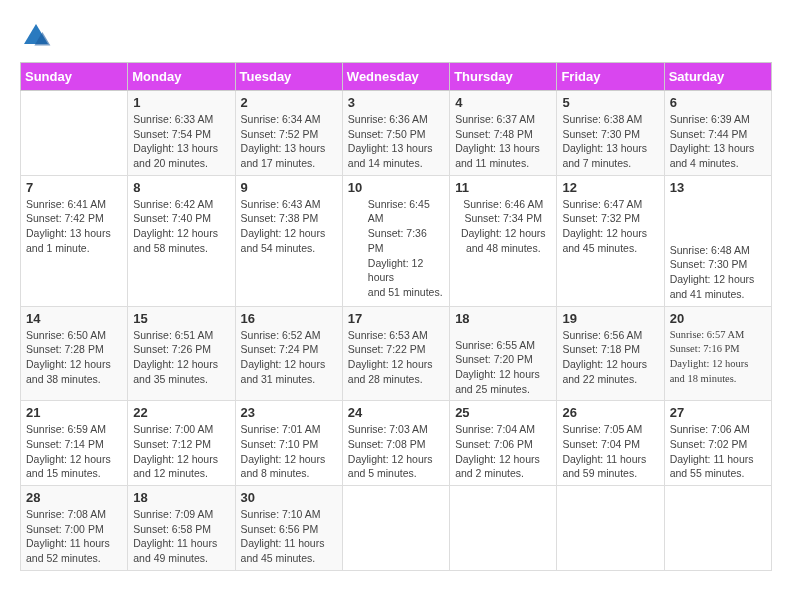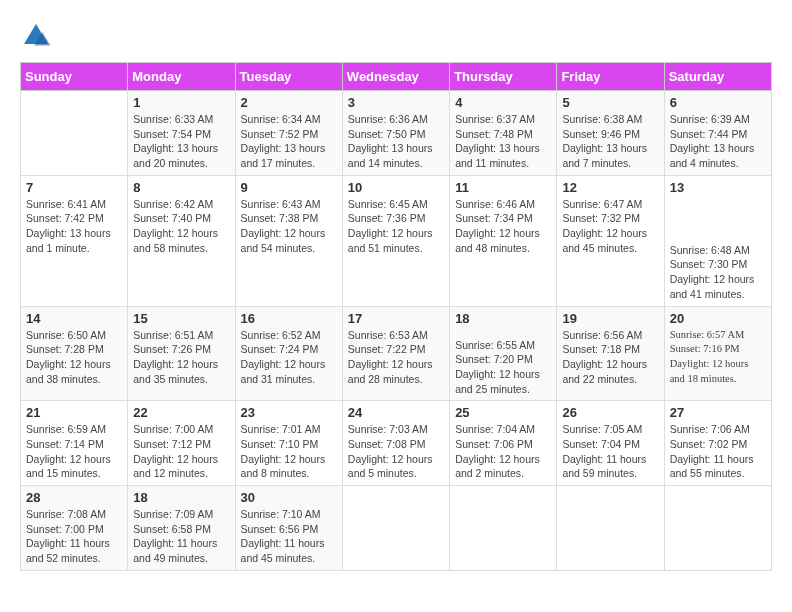--- a/index.html
+++ b/index.html
@@ -151,21 +151,21 @@
         <td>
           <div class="day-number">4</div>
           <div class="day-info" style="white-space: pre-line;">Sunrise: 6:37 AM
 Sunset: 7:48 PM
 Daylight: 13 hours
 and 11 minutes.</div>
         </td>
         <td>
           <div class="day-number">5</div>
           <div class="day-info" style="white-space: pre-line;">Sunrise: 6:38 AM
-Sunset: 9:46 PM
+Sunset: 7:30 PM
 Daylight: 13 hours
 and 7 minutes.</div>
         </td>
         <td>
           <div class="day-number">6</div>
           <div class="day-info" style="white-space: pre-line;">Sunrise: 6:39 AM
 Sunset: 7:44 PM
 Daylight: 13 hours
 and 4 minutes.</div>
         </td>
@@ -187,28 +187,28 @@
         </td>
         <td>
           <div class="day-number">9</div>
           <div class="day-info" style="white-space: pre-line;">Sunrise: 6:43 AM
 Sunset: 7:38 PM
 Daylight: 12 hours
 and 54 minutes.</div>
         </td>
         <td>
           <div class="day-number">10</div>
-          <div class="day-info" style="white-space: pre-line;">Sunrise: 6:45 AM
+          <div class="day-info" style="white-space: pre-line; margin-left: 20px;">Sunrise: 6:45 AM
 Sunset: 7:36 PM
 Daylight: 12 hours
 and 51 minutes.</div>
         </td>
         <td>
           <div class="day-number">11</div>
-          <div class="day-info" style="white-space: pre-line;">Sunrise: 6:46 AM
+          <div class="day-info" style="white-space: pre-line; text-align: center;">Sunrise: 6:46 AM
 Sunset: 7:34 PM
 Daylight: 12 hours
 and 48 minutes.</div>
         </td>
         <td>
           <div class="day-number">12</div>
           <div class="day-info" style="white-space: pre-line;">Sunrise: 6:47 AM
 Sunset: 7:32 PM
 Daylight: 12 hours
 and 45 minutes.</div>

